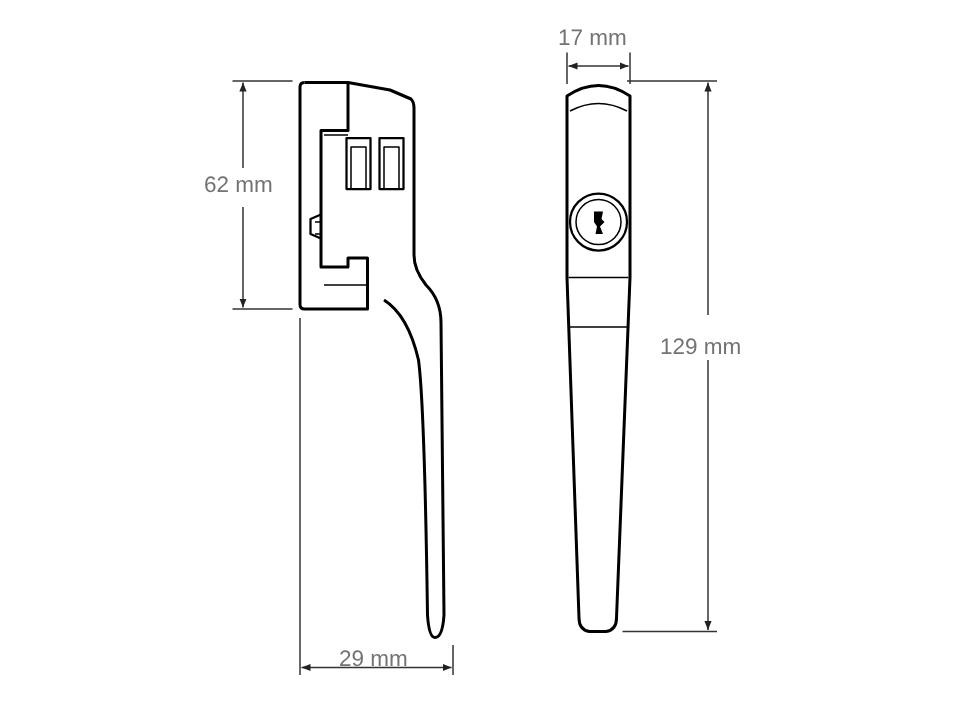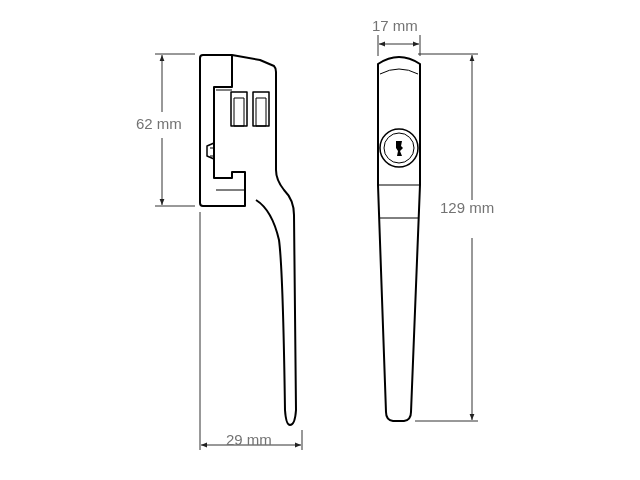--- a/index.html
+++ b/index.html
@@ -81,13 +81,13 @@
     <line x1="418" y1="54" x2="478" y2="54"></line>
     <line x1="415" y1="421" x2="478" y2="421"></line>
     <line x1="472" y1="210" x2="472" y2="55" marker-end="url(#arr)"></line>
     <line x1="472" y1="238" x2="472" y2="420" marker-end="url(#arr)"></line>
   </g>
 </svg>
 
 <div class="dim-label" style="left:136px; top:116px;">62 mm</div>
 <div class="dim-label" style="left:226px; top:432px; background:transparent;">29 mm</div>
 <div class="dim-label" style="left:372px; top:18px;">17 mm</div>
-<div class="dim-label" style="left:440px; top:200px;text-align:right;">129 mm</div>
+<div class="dim-label" style="left:440px; top:224px;text-align:right;">129 mm</div>
 
 </body></html>

